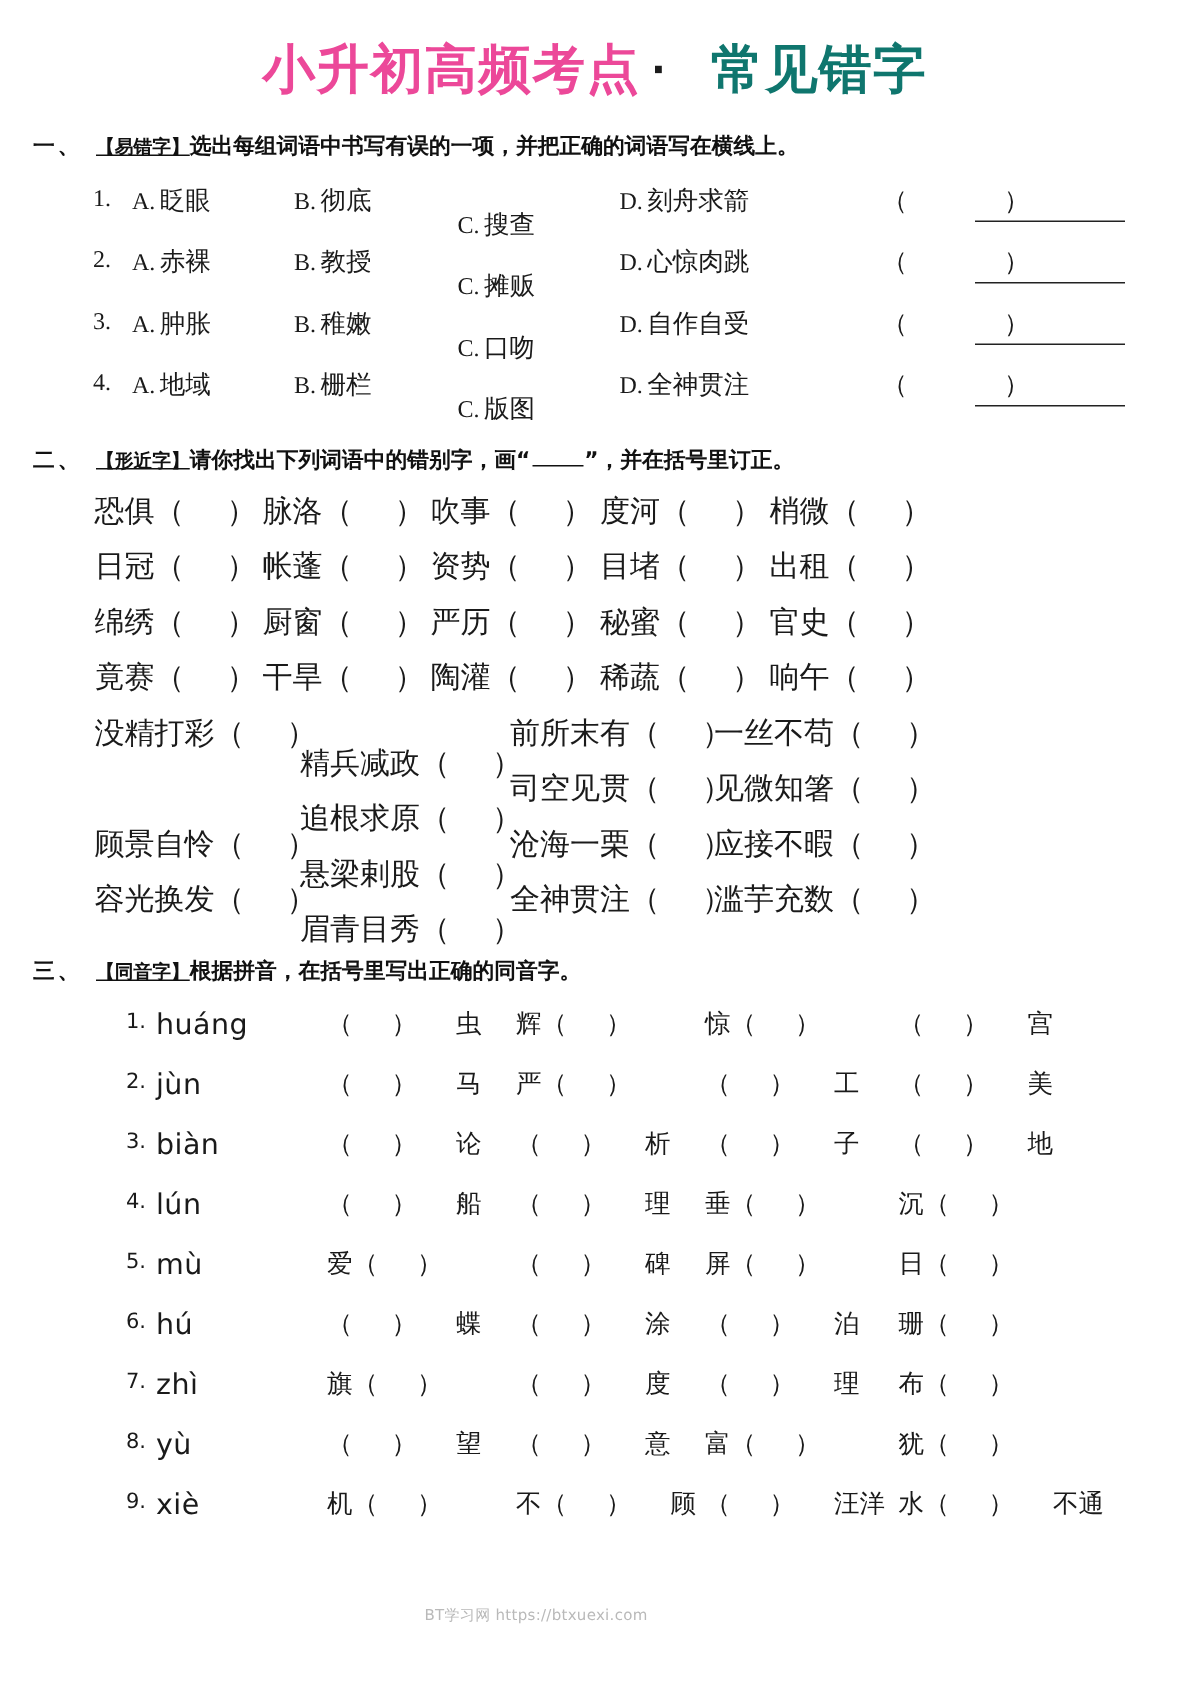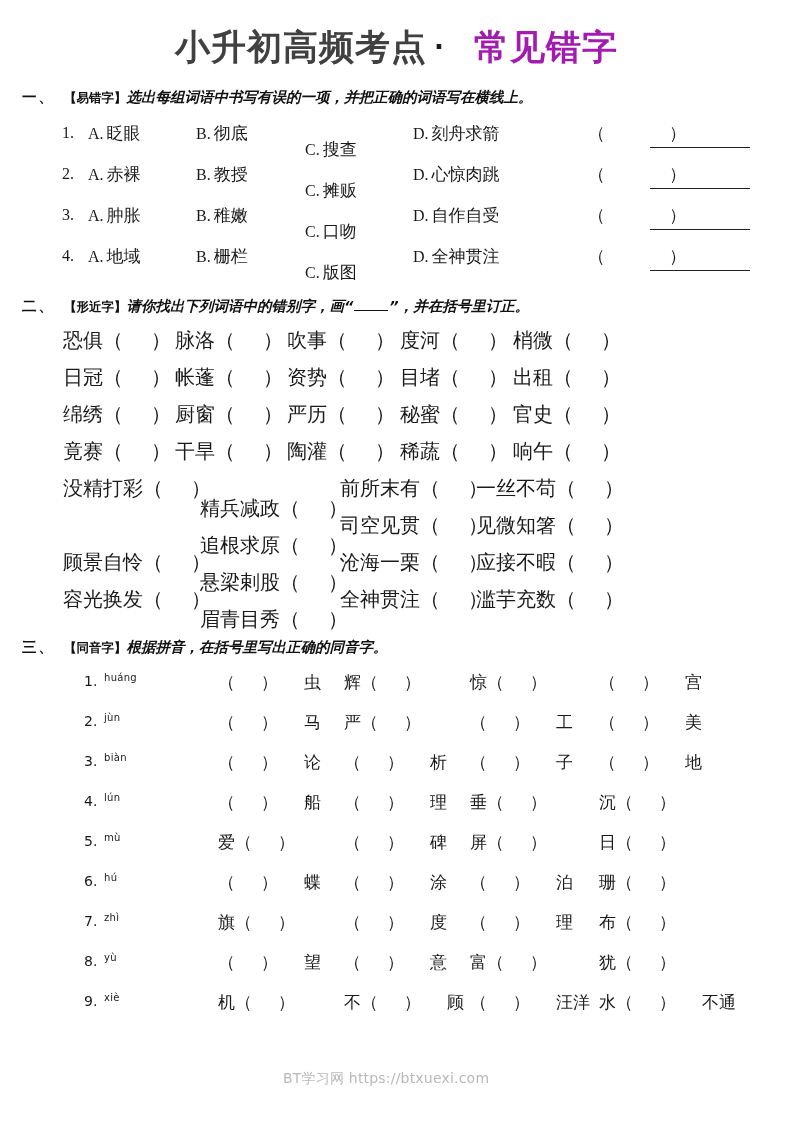--- a/index.html
+++ b/index.html
@@ -21,43 +21,43 @@
     padding-bottom: 2px;
   }
   .title {
     font-family: "DejaVu Sans", "Liberation Sans", sans-serif;
     font-size: 35px;
     font-weight: bold;
     letter-spacing: 1px;
     line-height: 1.25;
     white-space: nowrap;
   }
-  .title .t-black { color: #404040; }
+  .title .t-black { color: #ec4899; }
   .title .t-dot {
     color: #1b1b1b;
     font-size: 26px;
     padding: 0 7px;
     vertical-align: 3px;
   }
-  .title .t-red { color: #a21caf; margin-left: 22px; }
+  .title .t-red { color: #0f766e; margin-left: 22px; }
 
   
   .sec-head {
     font-family: "DejaVu Sans", "Liberation Sans", sans-serif;
     font-weight: bold;
     font-size: 14.5px;
     color: #111;
     display: flex;
     align-items: baseline;
     white-space: nowrap;
     padding-left: 22px;
   }
   .sec-num { letter-spacing: 2px; margin-right: 9px; }
-  .sec-tag { font-size: 12.5px; }
-  .sec-text { font-size: 14.5px; font-style: italic; }
+  .sec-tag { font-size: 12.5px; text-decoration: underline; }
+  .sec-text { font-size: 14.5px; }
   .inline-blank {
     display: inline-block;
     width: 34px;
     border-bottom: 1.6px solid #111;
     height: 13px;
     margin: 0 1px;
     vertical-align: -2px;
   }
 
   #section-1-head { margin-top: 16px; }
@@ -135,42 +135,42 @@
   .s3-idx {
     position: absolute;
     left: 84px; top: 8px;
     font-family: "DejaVu Sans", "Liberation Sans", sans-serif;
     font-size: 14px;
   }
   .s3-pinyin {
     position: absolute;
     left: 104px; top: 7px;
     font-family: "DejaVu Sans", "Liberation Sans", sans-serif;
-    font-size: 10px;
+    font-size: 19px;
     letter-spacing: 0.3px;
   }
   .s3-cell {
     position: absolute;
     top: 6px;
     font-size: 17px;
     white-space: nowrap;
   }
   .s3-cell .paren-gap { letter-spacing: 26px; }
   .s3-cell.c0 { left: 218px; }
   .s3-cell.c1 { left: 344px; }
   .s3-cell.c2 { left: 470px; }
   .s3-cell.c3 { left: 599px; }
 
   
   .watermark {
     position: absolute;
     left: 283px;
     top: 1070px;
     font-family: "DejaVu Sans", "Liberation Sans", sans-serif;
-    font-size: 14px;
+    font-size: 10px;
     color: #b9b9b9;
     white-space: nowrap;
     letter-spacing: 0.2px;
   }
 </style>
 </head>
 <body>
 
 <div class="title-wrap">
   <div class="title">

